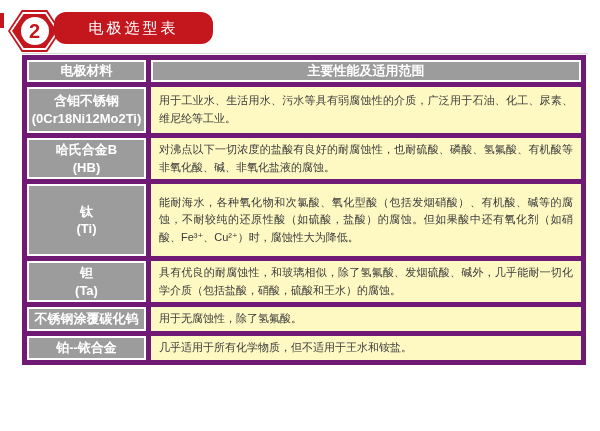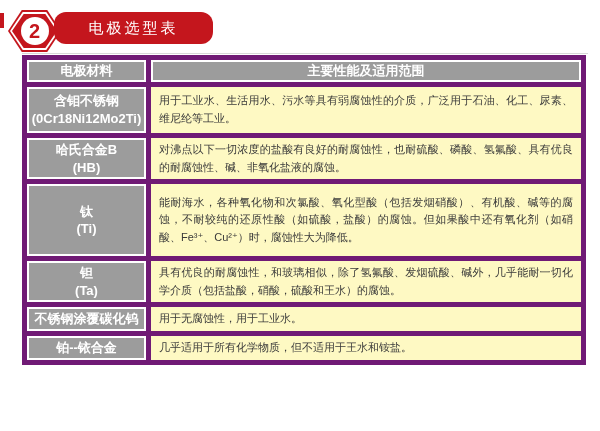--- a/index.html
+++ b/index.html
@@ -82,35 +82,35 @@
         <td class="cell-gray cell-head">主要性能及适用范围</td>
       </tr>
       <tr class="r0">
         <td class="cell-gray">含钼不锈钢
 (0Cr18Ni12Mo2Ti)</td>
         <td class="cell-desc">用于工业水、生活用水、污水等具有弱腐蚀性的介质，广泛用于石油、化工、尿素、维尼纶等工业。</td>
       </tr>
       <tr class="r1">
         <td class="cell-gray">哈氏合金B
 (HB)</td>
-        <td class="cell-desc">对沸点以下一切浓度的盐酸有良好的耐腐蚀性，也耐硫酸、磷酸、氢氟酸、具有优良的耐腐蚀性、碱、非氧化盐液的腐蚀。</td>
+        <td class="cell-desc">对沸点以下一切浓度的盐酸有良好的耐腐蚀性，也耐硫酸、磷酸、氢氟酸、有机酸等非氧化酸、碱、非氧化盐液的腐蚀。</td>
       </tr>
       <tr class="r3">
         <td class="cell-gray">钛
 (Ti)</td>
         <td class="cell-desc">能耐海水，各种氧化物和次氯酸、氧化型酸（包括发烟硝酸）、有机酸、碱等的腐蚀，不耐较纯的还原性酸（如硫酸，盐酸）的腐蚀。但如果酸中还有氧化剂（如硝酸、Fe³⁺、Cu²⁺）时，腐蚀性大为降低。</td>
       </tr>
       <tr class="r4">
         <td class="cell-gray">钽
 (Ta)</td>
         <td class="cell-desc">具有优良的耐腐蚀性，和玻璃相似，除了氢氟酸、发烟硫酸、碱外，几乎能耐一切化学介质（包括盐酸，硝酸，硫酸和王水）的腐蚀。</td>
       </tr>
       <tr class="r5">
         <td class="cell-gray">不锈钢涂覆碳化钨</td>
-        <td class="cell-desc">用于无腐蚀性，用于工业水。</td>
+        <td class="cell-desc">用于无腐蚀性，除了氢氟酸。</td>
       </tr>
       <tr class="r6">
         <td class="cell-gray">铂--铱合金</td>
         <td class="cell-desc">几乎适用于所有化学物质，但不适用于王水和铵盐。</td>
       </tr>
     </tbody>
   </table>
 
 </div>
 

